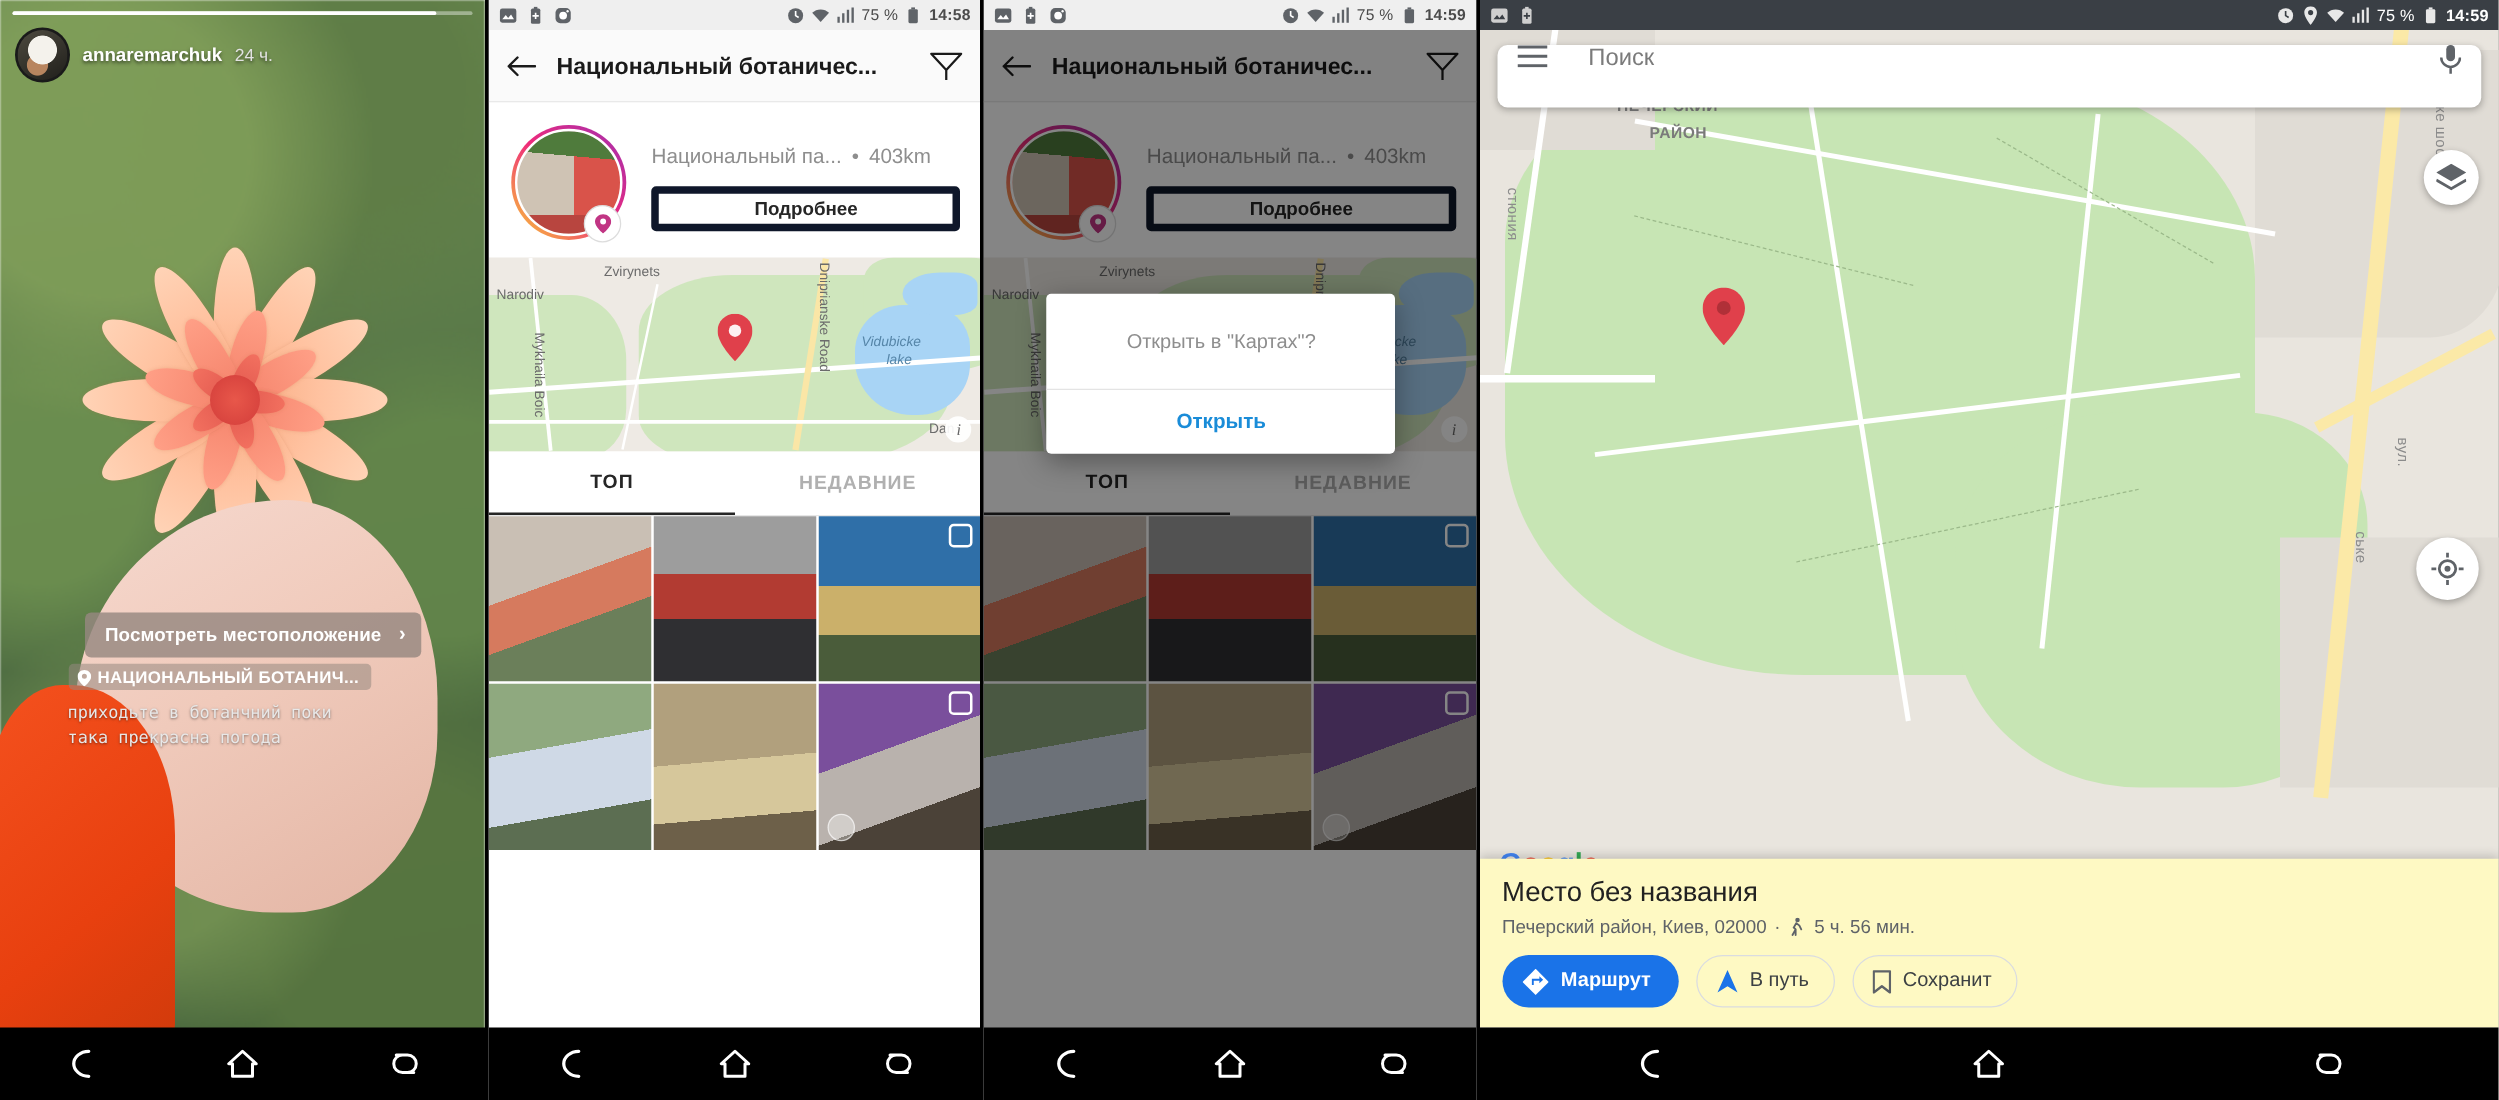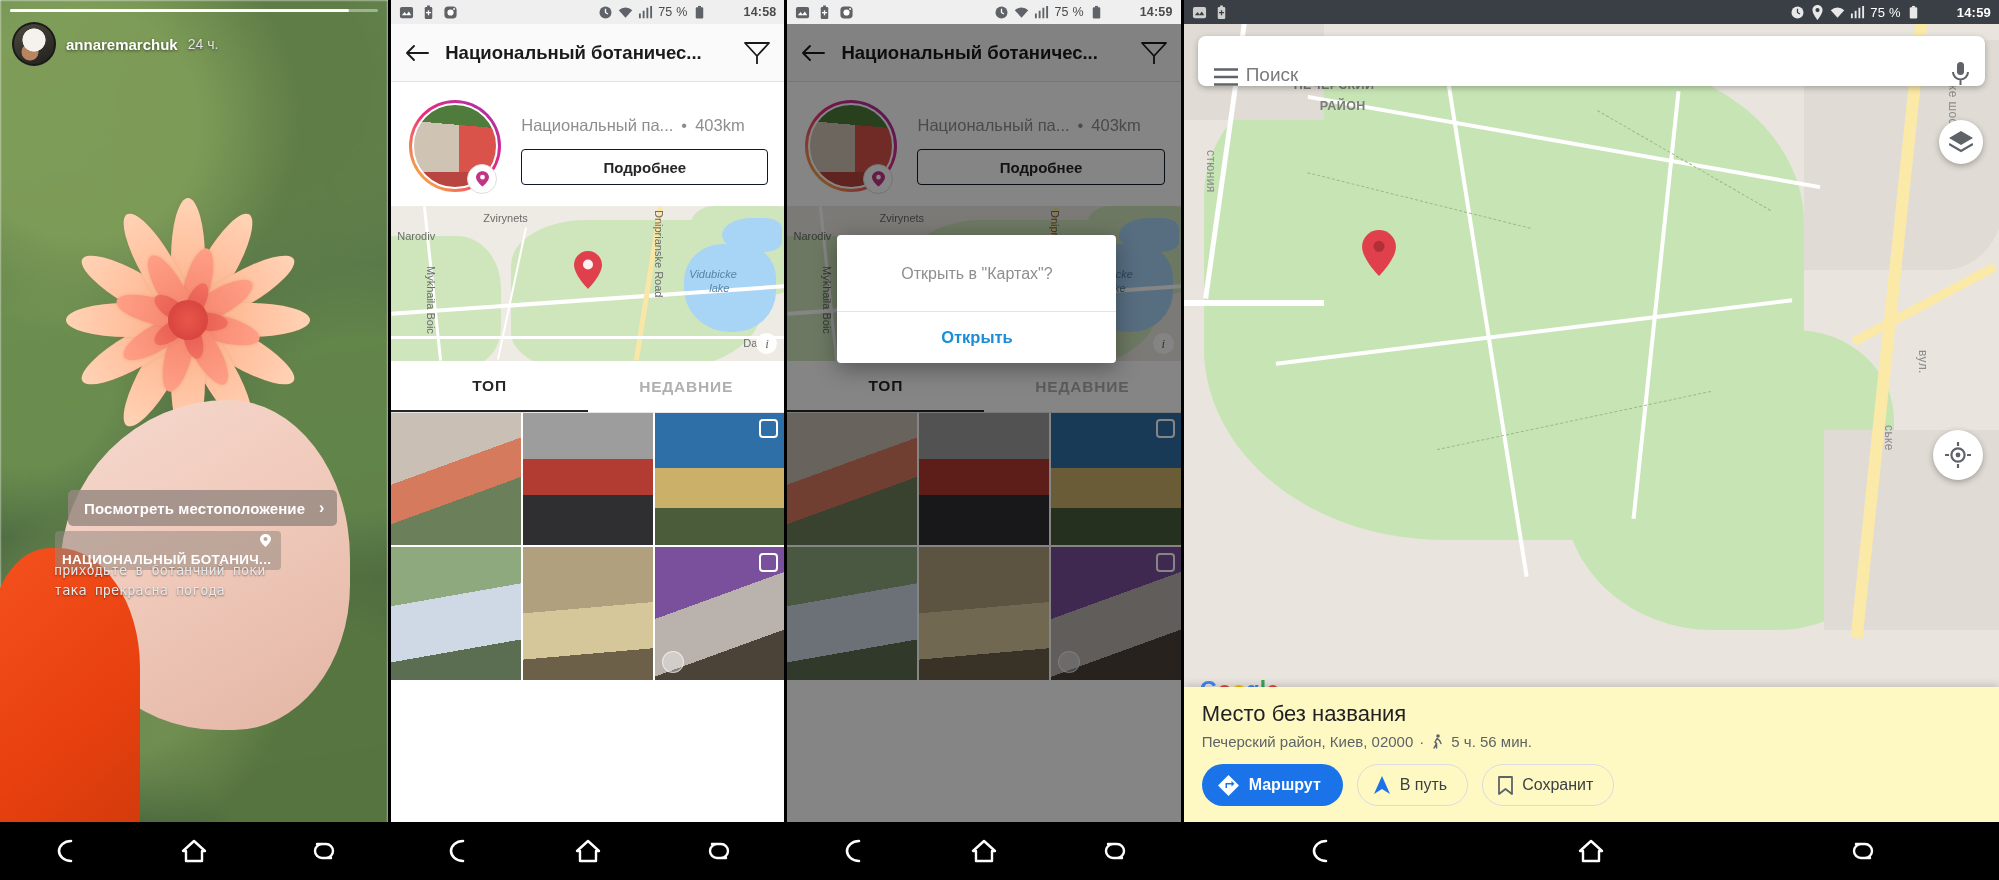--- a/index.html
+++ b/index.html
@@ -21,21 +21,21 @@
   .statusbar {
     height: 24px; background: #efefef; display: flex; align-items: center;
     padding: 0 8px; gap: 7px; position: relative; z-index: 40;
   }
   .statusbar.dark { background: #3a3f45; }
   .sb-left { display: flex; align-items: center; gap: 7px; }
   .sb-right { margin-left: auto; display: flex; align-items: center; gap: 5px; }
   .sb-ico { width: 15px; height: 15px; display: block; }
   .sb-text { font-size: 12.5px; color: #4b4b4b; letter-spacing: .2px; }
   .statusbar.dark .sb-text { color: #fff; font-size: 13px; }
-  .sb-time { font-weight: bold; margin-left: 31px; }
+  .sb-time { font-weight: bold; }
 
   
   .story { position: absolute; inset: 0; }
   .story-bg {
     position: absolute; inset: 0;
     background:
       radial-gradient(circle at 22% 14%, rgba(130,160,90,.85) 0 14%, transparent 26%),
       radial-gradient(circle at 70% 8%, rgba(95,125,70,.9) 0 12%, transparent 24%),
       radial-gradient(circle at 8% 44%, rgba(110,145,80,.85) 0 13%, transparent 25%),
       radial-gradient(circle at 92% 48%, rgba(100,135,75,.85) 0 15%, transparent 27%),
@@ -110,21 +110,21 @@
     background: rgba(150,136,128,.82);
     border-radius: 5px; padding: 9px 12px 9px 16px;
     display: flex; align-items: center; gap: 14px;
   }
   .loc-pill span { color: #fff; font-size: 15px; font-weight: bold; letter-spacing: .1px; }
   .loc-pill .chev { font-size: 16px; color: #fff; }
 
   .loc-tag {
     position: absolute; left: 55px; top: 531px; z-index: 8;
     display: flex; align-items: flex-end; gap: 5px;
-    background: rgba(150,136,128,.55); padding: 3px 10px 3px 7px; border-radius: 4px; flex-direction: column;
+    background: rgba(150,136,128,.55); padding: 3px 10px 3px 7px; border-radius: 4px;
   }
   .loc-tag span { color: #fff; font-size: 13.5px; font-weight: bold; letter-spacing: .3px; }
 
   .story-caption {
     position: absolute; left: 54px; top: 560px; z-index: 8;
     color: #e8e8e8; font-size: 13.5px; line-height: 20px;
     font-family: "DejaVu Sans Mono", monospace;
     text-shadow: 0 1px 2px rgba(0,0,0,.5); max-width: 300px;
   }
   .story-foot {
@@ -173,21 +173,21 @@
   }
   .ig-pin-badge {
     position: absolute; right: 4px; bottom: -2px; width: 30px; height: 30px;
     border-radius: 50%; background: #fff; border: 1px solid #ddd;
     display: flex; align-items: center; justify-content: center;
   }
   .ig-meta { flex: 1; padding-top: 16px; }
   .ig-meta-row { display: flex; align-items: baseline; gap: 8px; color: #8e8e8e; font-size: 16.5px; }
   .ig-meta-name { max-width: 180px; white-space: nowrap; overflow: hidden; text-overflow: ellipsis; }
   .ig-more-btn {
-    margin-top: 14px; height: 36px; border: 1px solid #0f172a; border-radius: 4px;
+    margin-top: 14px; height: 36px; border: 6px solid #0f172a; border-radius: 4px;
     background: #fff; display: flex; align-items: center; justify-content: center;
     font-size: 15px; font-weight: bold; color: #262626;
   }
   
   .ig-map { position: relative; height: 155px; overflow: hidden; background: #eeeae4; }
   .map-green-a { position: absolute; left: 0; top: 30px; width: 110px; height: 130px; background: #cfe6bd; border-radius: 0 40% 30% 0; }
   .map-green-b { position: absolute; left: 120px; top: 14px; width: 250px; height: 150px; background: #cfe6bd; border-radius: 30% 20% 40% 25%; }
   .map-green-c { position: absolute; left: 300px; top: 0; width: 120px; height: 90px; background: #cfe6bd; border-radius: 20% 30% 40% 30%; }
   .map-water { position: absolute; right: 8px; top: 38px; width: 92px; height: 88px; background: #a8d4f5; border-radius: 42% 38% 46% 50%; }
   .map-water2 { position: absolute; right: 2px; top: 12px; width: 60px; height: 34px; background: #a8d4f5; border-radius: 50% 30% 30% 50%; }
@@ -257,21 +257,21 @@
   .gm-road { position: absolute; background: #fff; }
   .gm-road.major { background: #fbe9a7; }
   .gm-trail { position: absolute; border-top: 1.5px dashed #9bb98a; }
   .gm-lbl { position: absolute; font-size: 12.5px; color: #7a7a7a; letter-spacing: .4px; }
   .gm-lbl.road { color: #8b8b8b; font-size: 12px; }
   .gm-lbl.vert { writing-mode: vertical-rl; }
 
   .gm-search {
     position: absolute; left: 14px; right: 14px; top: 36px; height: 50px;
     background: #fff; border-radius: 8px; box-shadow: 0 2px 6px rgba(0,0,0,.28);
-    display: flex; align-items: flex-end; padding: 0 16px; gap: 8px; z-index: 20;
+    display: flex; align-items: flex-start; padding: 0 16px; gap: 33px; z-index: 20;
   }
   .gm-search .ph { flex: 1; font-size: 19px; color: #7b7b7b; }
   .gm-layers {
     position: absolute; right: 16px; top: 120px; width: 44px; height: 44px;
     border-radius: 50%; background: #fff; box-shadow: 0 2px 6px rgba(0,0,0,.3);
     display: flex; align-items: center; justify-content: center; z-index: 20;
   }
   .gm-locate {
     position: absolute; right: 16px; top: 430px; width: 50px; height: 50px;
     border-radius: 50%; background: #fff; box-shadow: 0 2px 6px rgba(0,0,0,.3);

